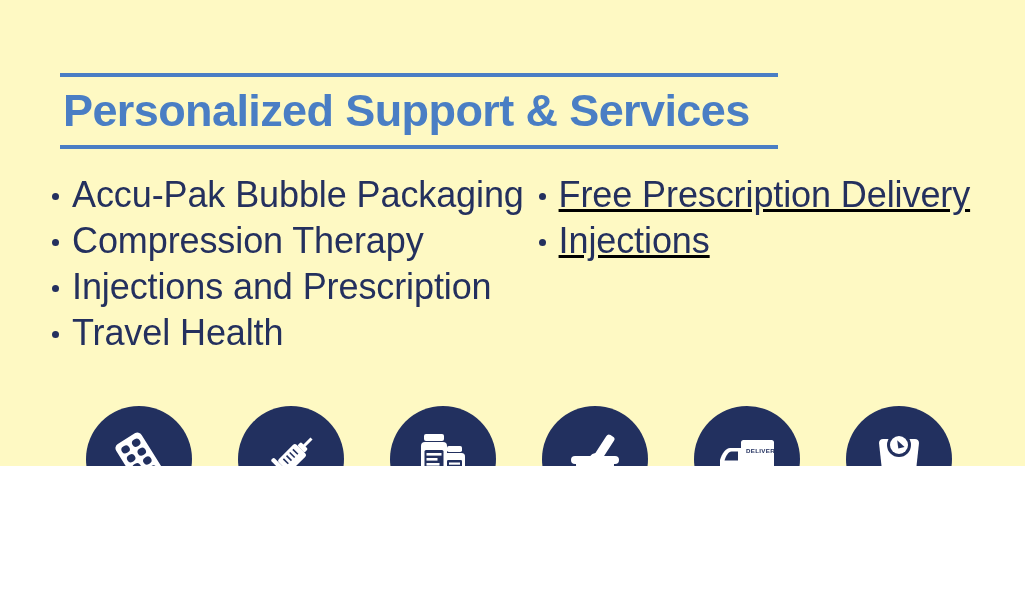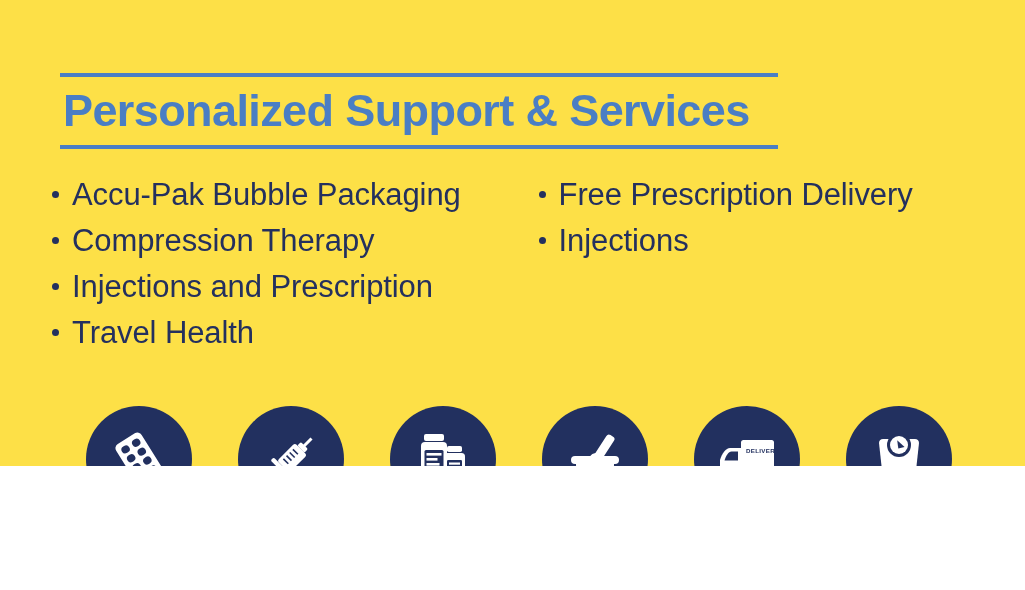--- a/index.html
+++ b/index.html
@@ -7,21 +7,21 @@
     padding: 0;
     background: #ffffff;
   }
   body {
     font-family: "Liberation Sans", "DejaVu Sans", sans-serif;
   }
   #slide {
     position: relative;
     width: 1025px;
     height: 466px;
-    background: #fde047;
+    background: #fef9c3;
     overflow: hidden;
   }
 
   
   .title-block {
     position: absolute;
     left: 60px;
     top: 73px;
     width: 718px;
   }
@@ -46,39 +46,39 @@
     left: 0;
     top: 178px;
     width: 1025px;
     display: flex;
   }
   .col {
     display: flex;
     flex-direction: column;
   }
   .col-left  { width: 481px; padding-left: 52px; }
-  .col-right { width: 492px; padding-left: 11px; }
+  .col-right { width: 492px; padding-left: 11px; text-decoration: underline; }
 
   .bullet-row {
     display: flex;
     align-items: baseline;
     height: 46px;
   }
   .dot {
     flex: 0 0 auto;
     width: 7px;
     height: 7px;
     border-radius: 50%;
     background: #24305e;
     margin-right: 13px;
     position: relative;
     top: -7px;
   }
   .bullet-text {
-    font-size: 31px;
+    font-size: 36px;
     color: #24305e;
     line-height: 34px;
     white-space: nowrap;
     letter-spacing: -0.1px;
   }
 
   
   .icon-row {
     position: absolute;
     left: 86px;

